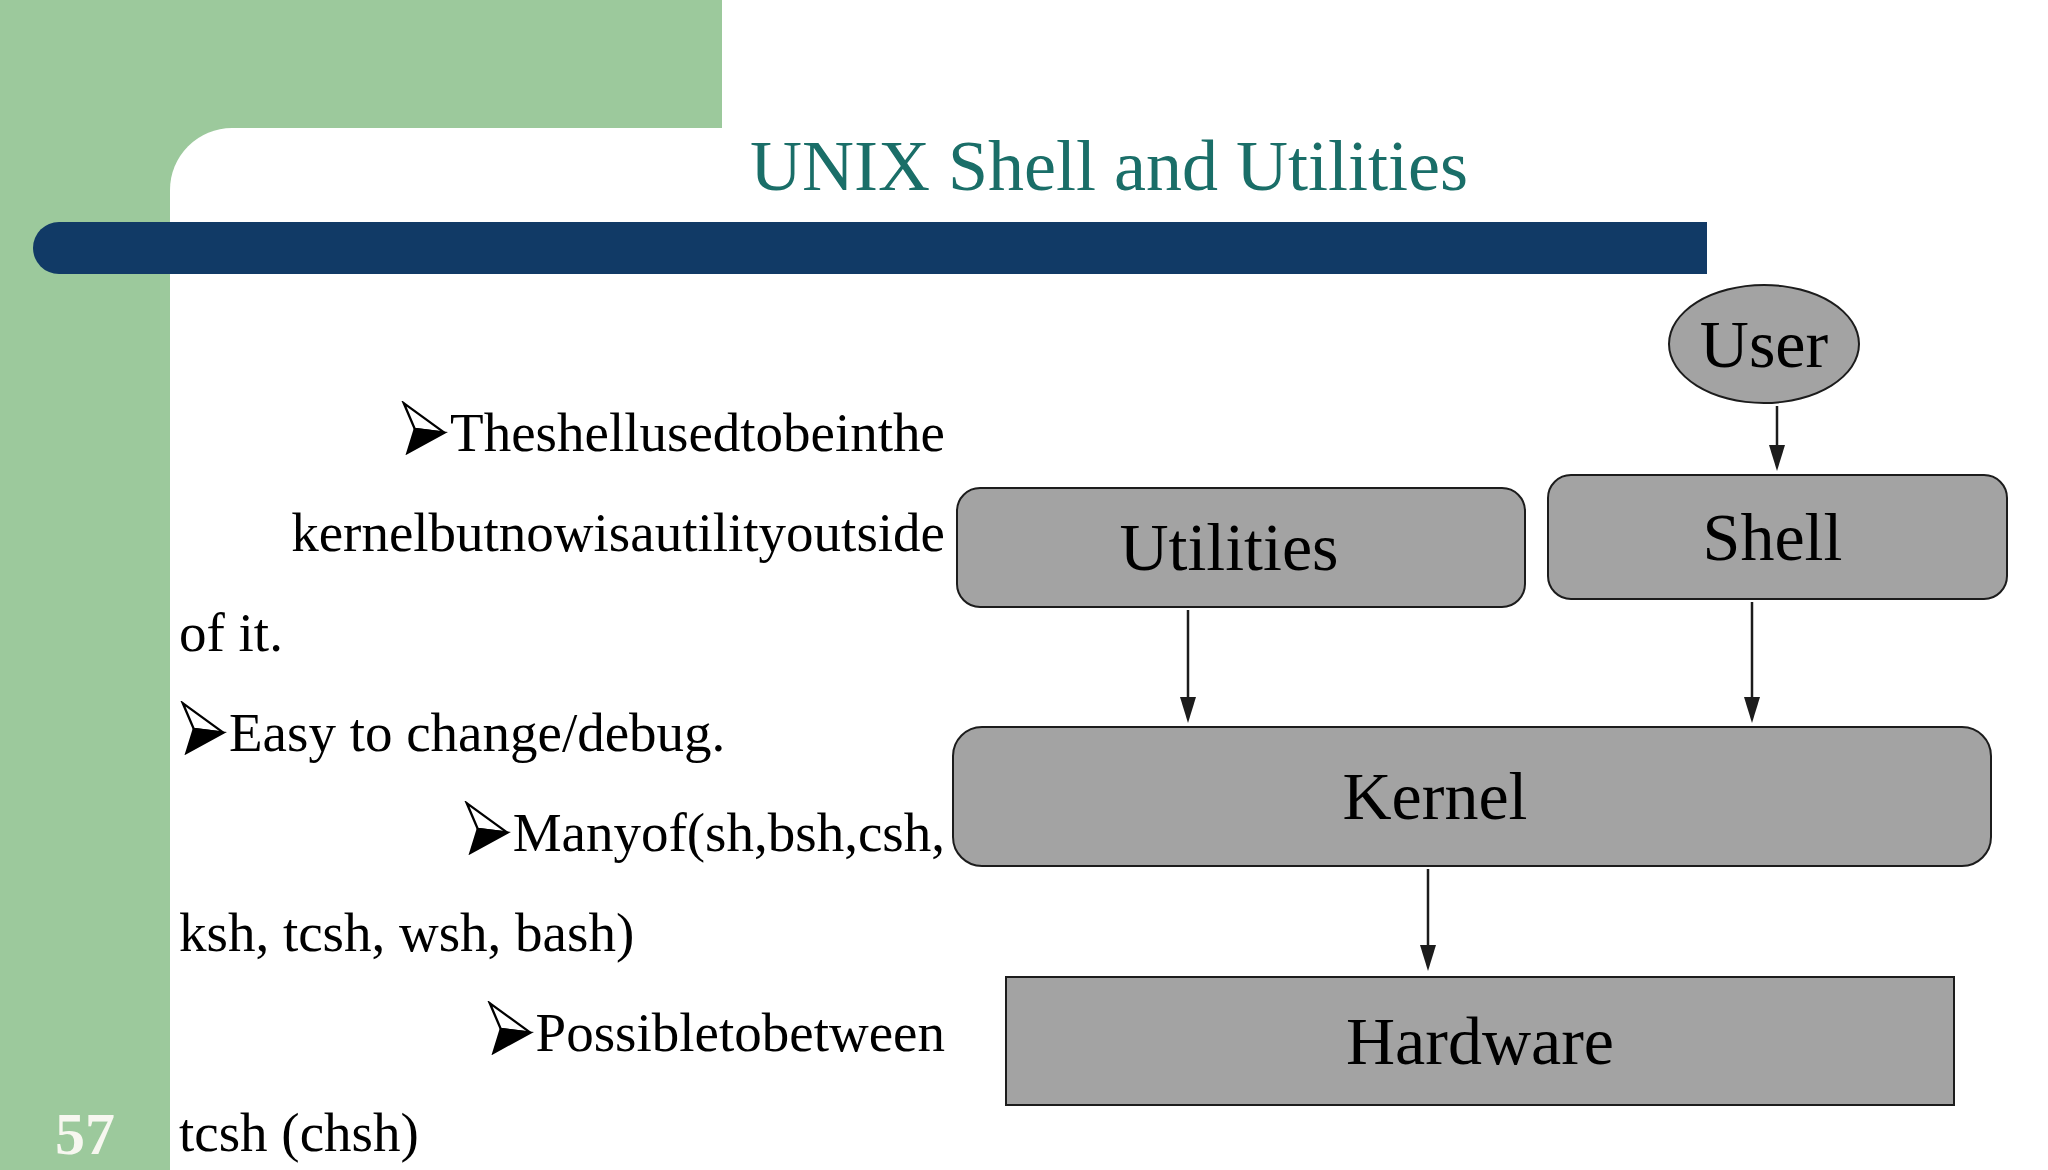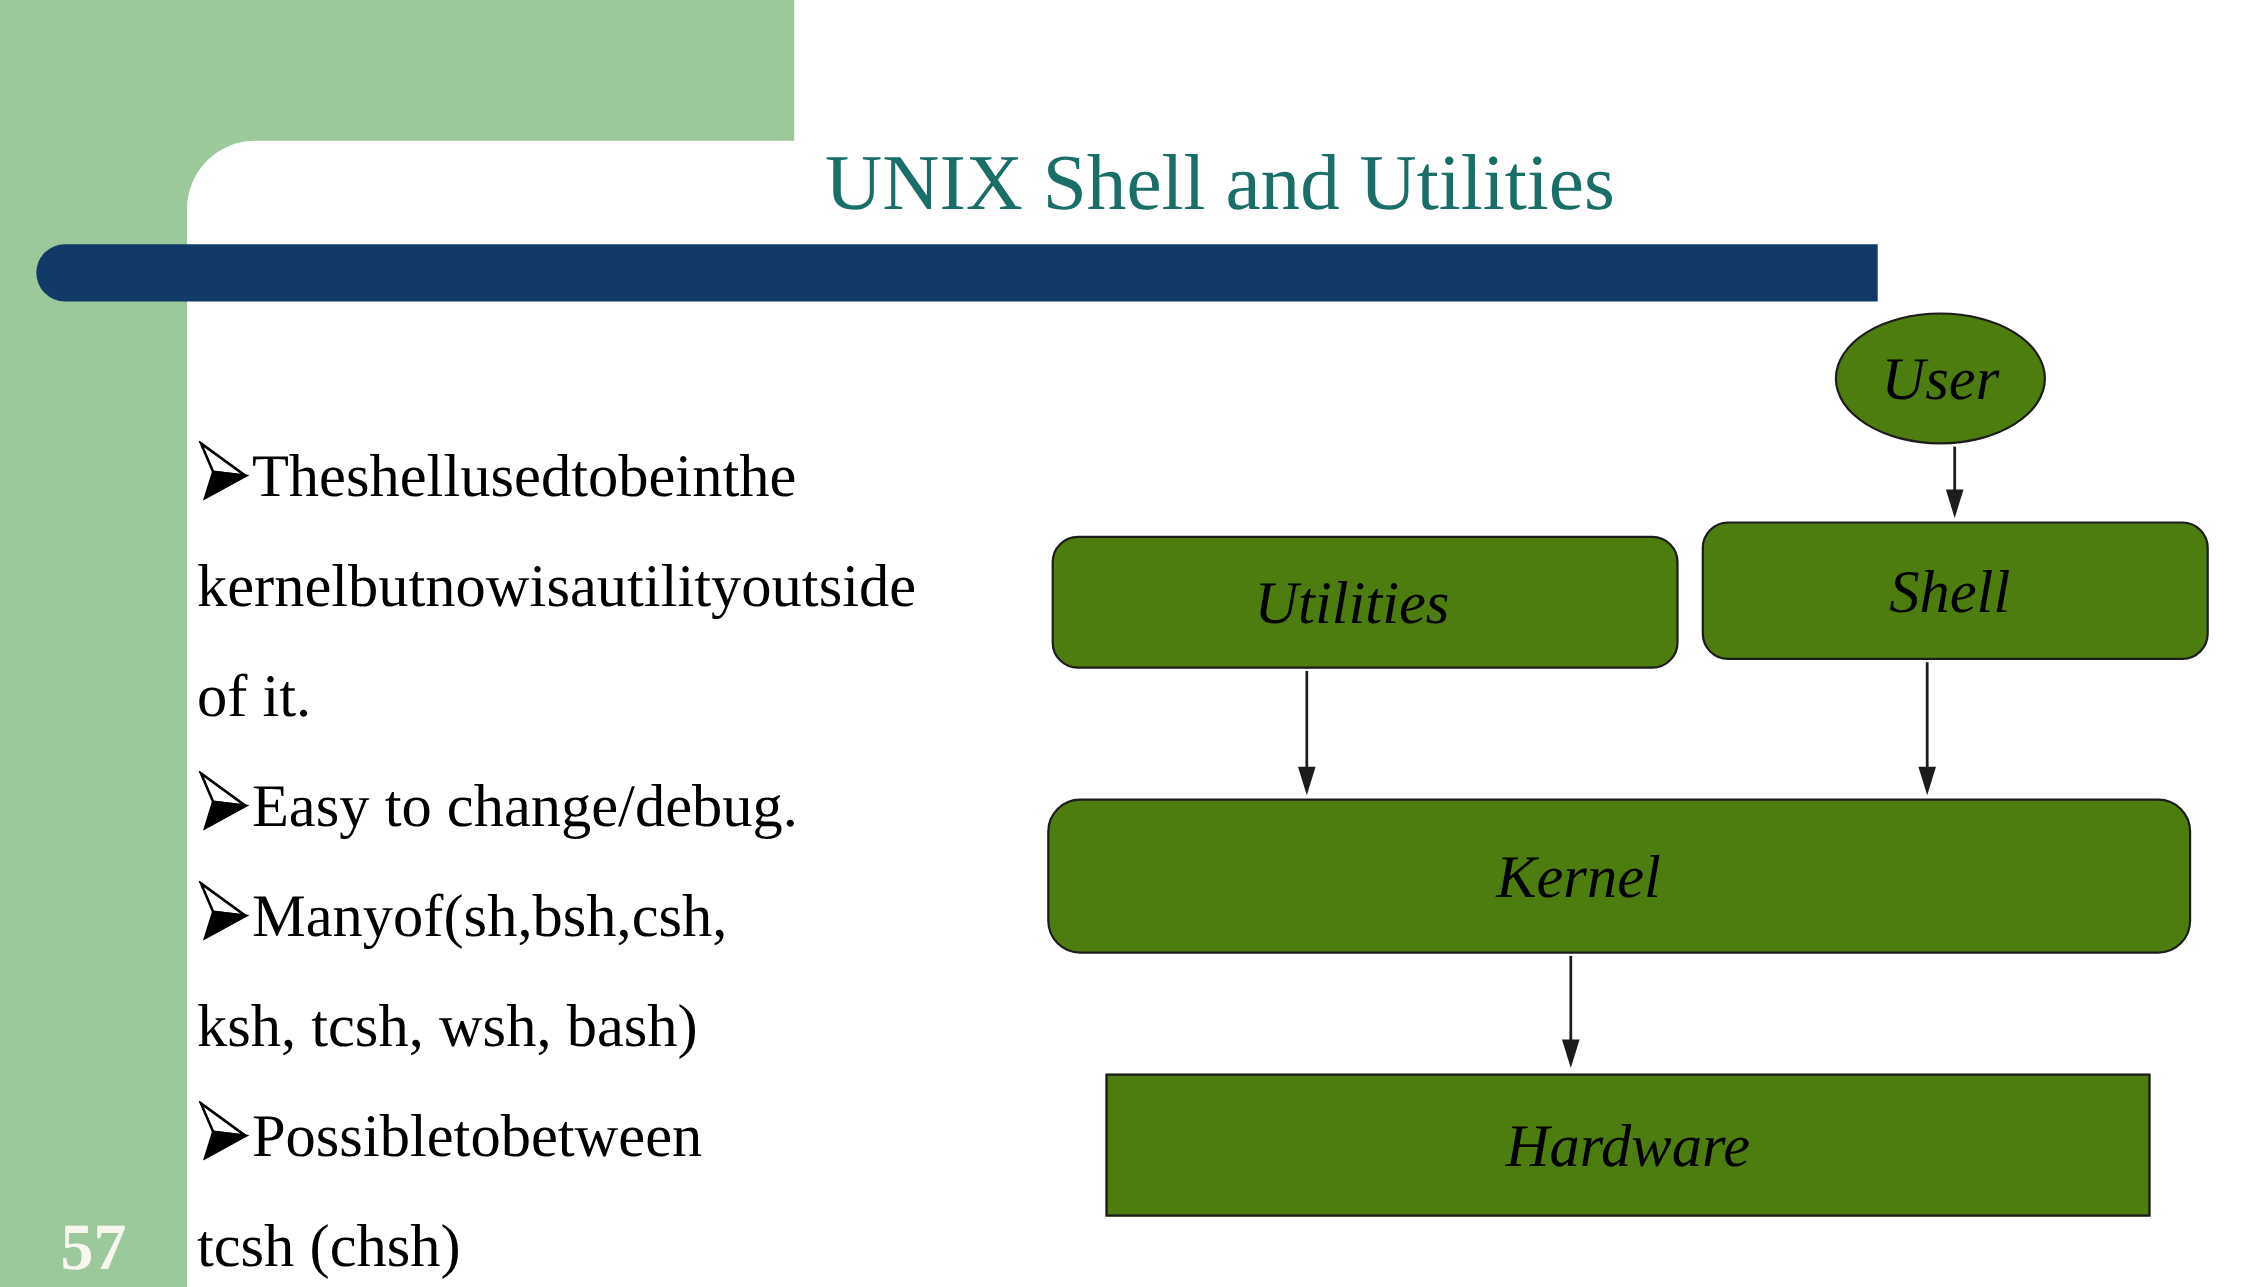--- a/index.html
+++ b/index.html
@@ -24,27 +24,27 @@
   }
   .title {
     position:absolute; left:170px; top:130px; width:1878px; margin:0;
     text-align:center; font-size:72px; font-weight:normal; line-height:1;
     color:var(--title-teal); letter-spacing:0;
   }
   
   .bullets { position:absolute; left:179px; top:383px; width:766px; font-size:55px; }
   .para { margin:0; }
   .line { height:100px; line-height:100px; white-space:nowrap; }
-  .line.justify { display:flex; justify-content:flex-start;font-family:Liberation Serif, serif; }
+  .line.justify { display:flex; justify-content:flex-end;font-family:Liberation Serif, serif; }
   .bullet-arrow { width:48px; height:54px; vertical-align:-4px; margin-right:2px; }
   
   .node {
-    position:absolute; box-sizing:border-box; background:#4d7c0f;
+    position:absolute; box-sizing:border-box; background:#a3a3a3;
     border:2px solid var(--diagram-line); display:flex; align-items:center;
-    justify-content:center; font-size:55px;font-style:italic;
+    justify-content:center; font-size:68px;
   }
   .ellipse   { left:1668px; top:284px; width:192px; height:120px; border-radius:50%; }
   .utilities { left:956px;  top:487px; width:570px;  height:121px; border-radius:24px; padding-right:24px; }
   .shell     { left:1547px; top:474px; width:461px;  height:126px; border-radius:24px; padding-right:10px; }
   .kernel    { left:952px;  top:726px; width:1040px; height:141px; border-radius:30px; padding-right:74px; }
   .hardware  { left:1005px; top:976px; width:950px;  height:130px; border-radius:0;    }
   .connectors { position:absolute; left:0; top:0; width:2048px; height:1170px; pointer-events:none; }
   .connectors line    { stroke:var(--diagram-line); stroke-width:2.5; }
   .connectors polygon { fill:var(--diagram-line); }
   .pagenum {

